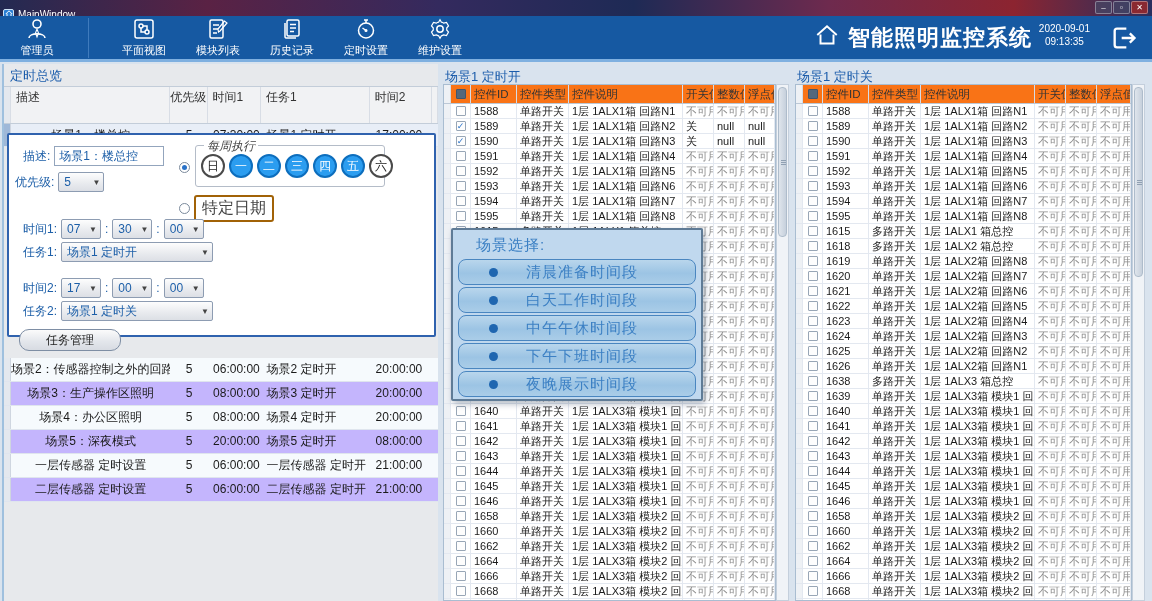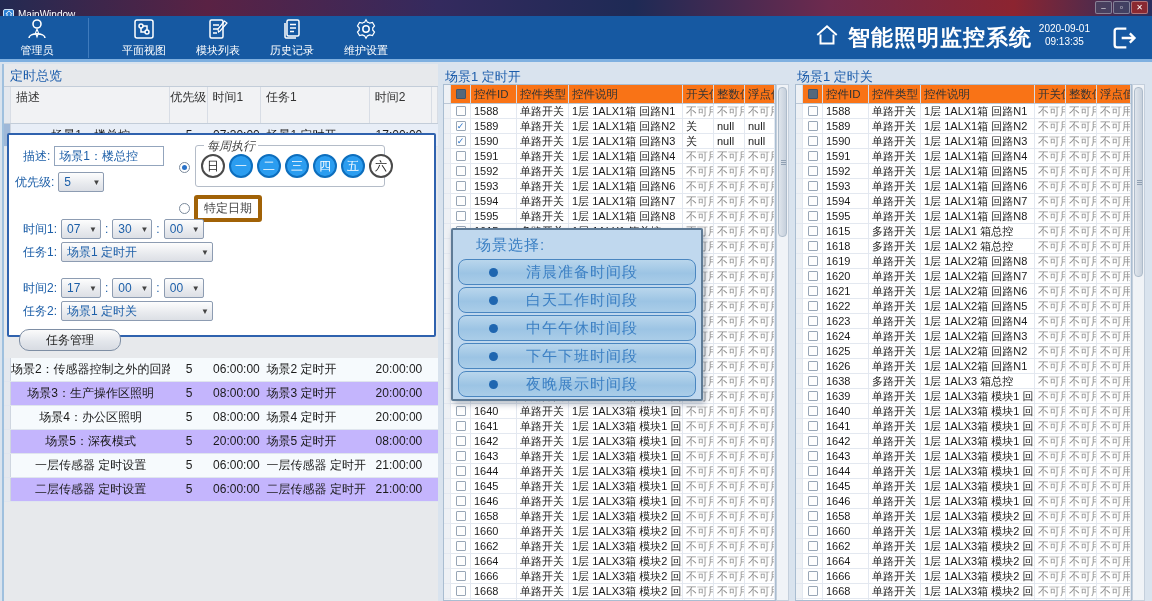--- a/index.html
+++ b/index.html
@@ -68,21 +68,21 @@
     padding:0 3px 0 5px; position:relative; }
   .combo .arrow { margin-left:auto; padding-left:6px; color:#444; font-size:8px; }
   .radio { width:11px; height:11px; border:1px solid #7b8a9c; border-radius:50%; background:#fff; position:relative; }
   .radio.on::after { content:""; position:absolute; left:2px; top:2px; width:5px; height:5px; border-radius:50%; background:#2a72c8; }
   .groupbox { position:absolute; border:1px solid #b4bcc8; border-radius:3px; }
   .groupbox .gb-label { position:absolute; top:-8px; left:8px; background:#fff; padding:0 3px; color:#444; font-size:12px;font-style:italic; }
   .days { display:flex; gap:4px; align-items:center; }
   .day { width:24px; height:24px; border-radius:50%; border:2px solid #4a4a4a; background:#fff;
     color:#222; font-size:12px; display:flex; align-items:center; justify-content:center; }
   .day.on { background:#2b9df0; border-color:#0d6ebd; color:#fff; }
-  .spec-label { border:4px solid #a16207; border-radius:3px; padding:1px 6px; color:#444; font-size:12px; background:#fff; }
+  .spec-label { border:2px solid #a16207; border-radius:3px; padding:1px 6px; color:#444; font-size:16px; background:#fff; }
   .btn { height:22px; border:1px solid #7e8ea4; border-radius:10px; padding:0 26px; font-size:12px; color:#222;
     background:linear-gradient(#fbfbfb,#e4e7ec 55%,#d7dbe2); display:inline-flex; align-items:center; }
 
   
   .grid-panel { position:absolute; top:64px; height:537px; }
   .grid-title { position:absolute; top:4px; left:2px; font-size:13px; color:#1b5cab; white-space:nowrap; }
   .grid { position:absolute; top:20px; left:0; bottom:0; background:#fff; border:1px solid #a9bdd1; overflow:hidden; }
   .g-header { display:flex; height:19px; background:#f97316; border-bottom:1px solid #bcc8d6; }
   .g-header > div { font-size:11.5px; color:#333; line-height:18px; padding-left:3px;
     border-right:1px solid #d5dce6; overflow:hidden; white-space:nowrap; }
@@ -174,20 +174,31 @@
           <rect x="7" y="3" width="12" height="16" rx="1.5"></rect>
             <path d="M5 6 V20 A1.5 1.5 0 0 0 6.5 21 H16"></path>
             <path d="M10 7.5 H16 M10 11 H16 M10 14.5 H14"></path>
         </svg>
       </span>
       <span class="tool-label">历史记录</span>
     </div>
     <div class="tool-item">
       <span>
         <svg width="24" height="24" viewBox="0 0 24 24" fill="none" stroke="#fff" stroke-width="1.5">
+          <circle cx="12" cy="13.5" r="7.5"></circle>
+            <path d="M10 3 H14 M12 3 V6"></path>
+            <path d="M12 13.5 L8.5 11"></path>
+            <circle cx="12" cy="13.5" r="0.8" fill="#fff"></circle>
+        </svg>
+      </span>
+      <span class="tool-label">定时设置</span>
+    </div>
+    <div class="tool-item">
+      <span>
+        <svg width="24" height="24" viewBox="0 0 24 24" fill="none" stroke="#fff" stroke-width="1.5">
           <circle cx="12" cy="12" r="3.2"></circle>
           <path d="M12 2.8 L13.4 5.2 A7 7 0 0 1 15.8 6.2 L18.5 5.5 L20.5 8.9 L18.7 11 A7 7 0 0 1 18.7 13 L20.5 15.1 L18.5 18.5 L15.8 17.8 A7 7 0 0 1 13.4 18.8 L12 21.2 L10.6 18.8 A7 7 0 0 1 8.2 17.8 L5.5 18.5 L3.5 15.1 L5.3 13 A7 7 0 0 1 5.3 11 L3.5 8.9 L5.5 5.5 L8.2 6.2 A7 7 0 0 1 10.6 5.2 Z" stroke-width="1.2"></path>
         </svg>
       </span>
       <span class="tool-label">维护设置</span>
     </div>
 
     <div class="brand">
       <span>
         <svg width="26" height="26" viewBox="0 0 24 24" fill="none" stroke="#fff" stroke-width="1.8">

